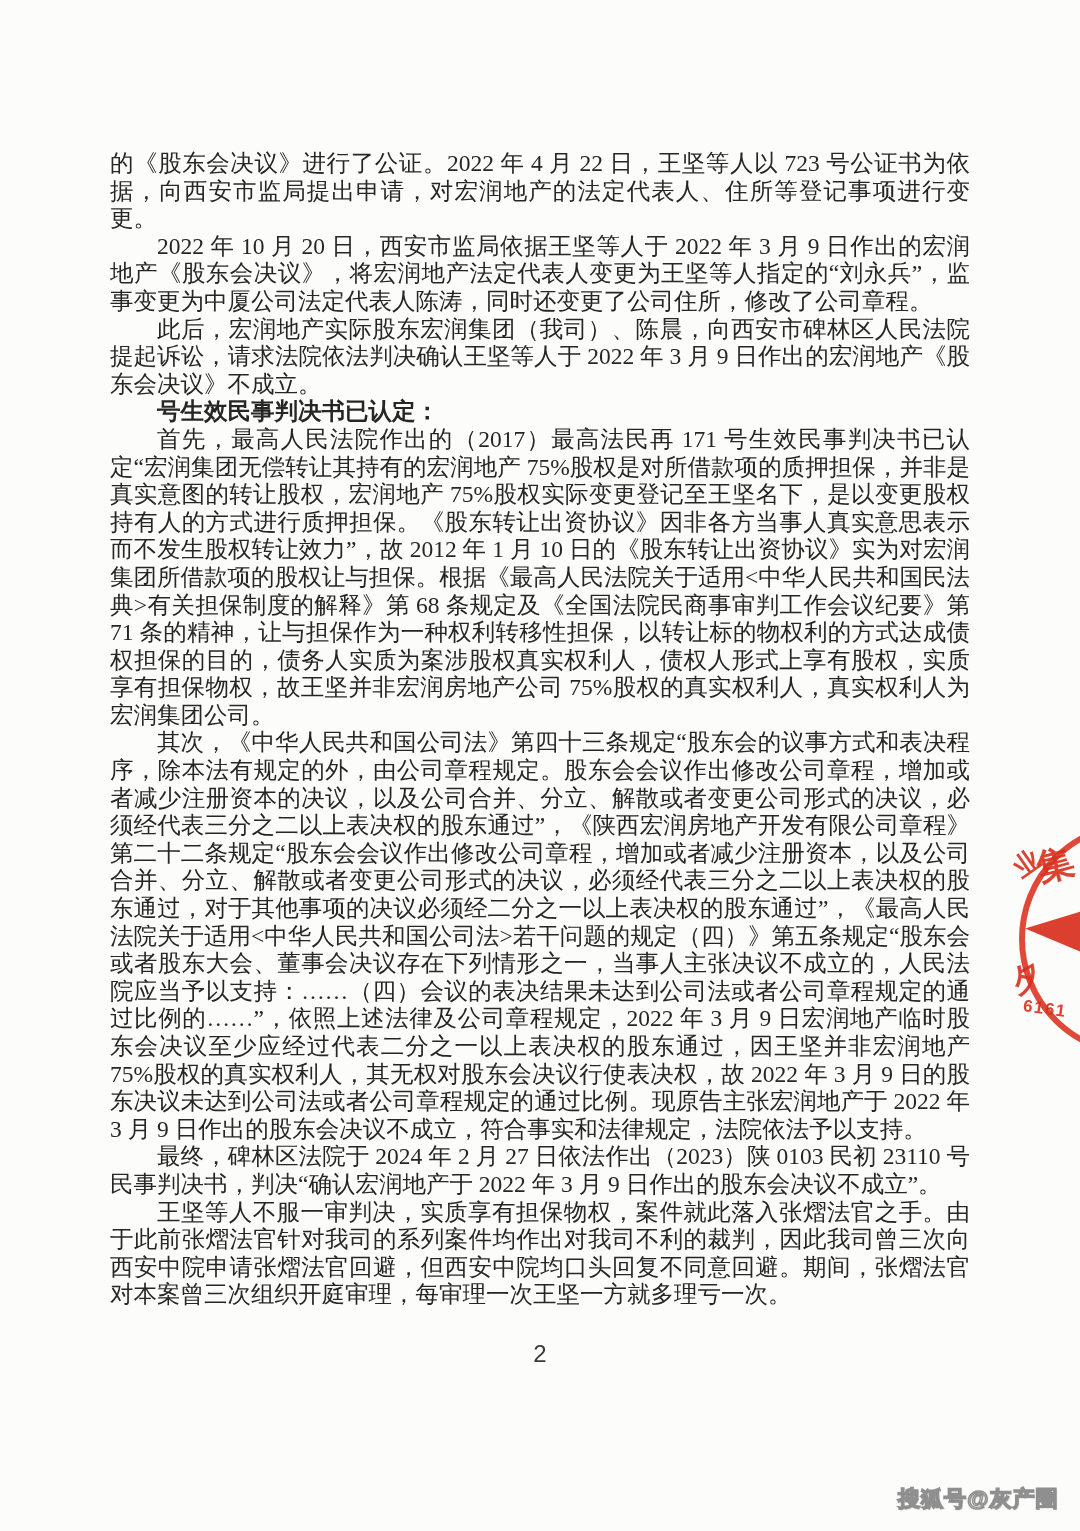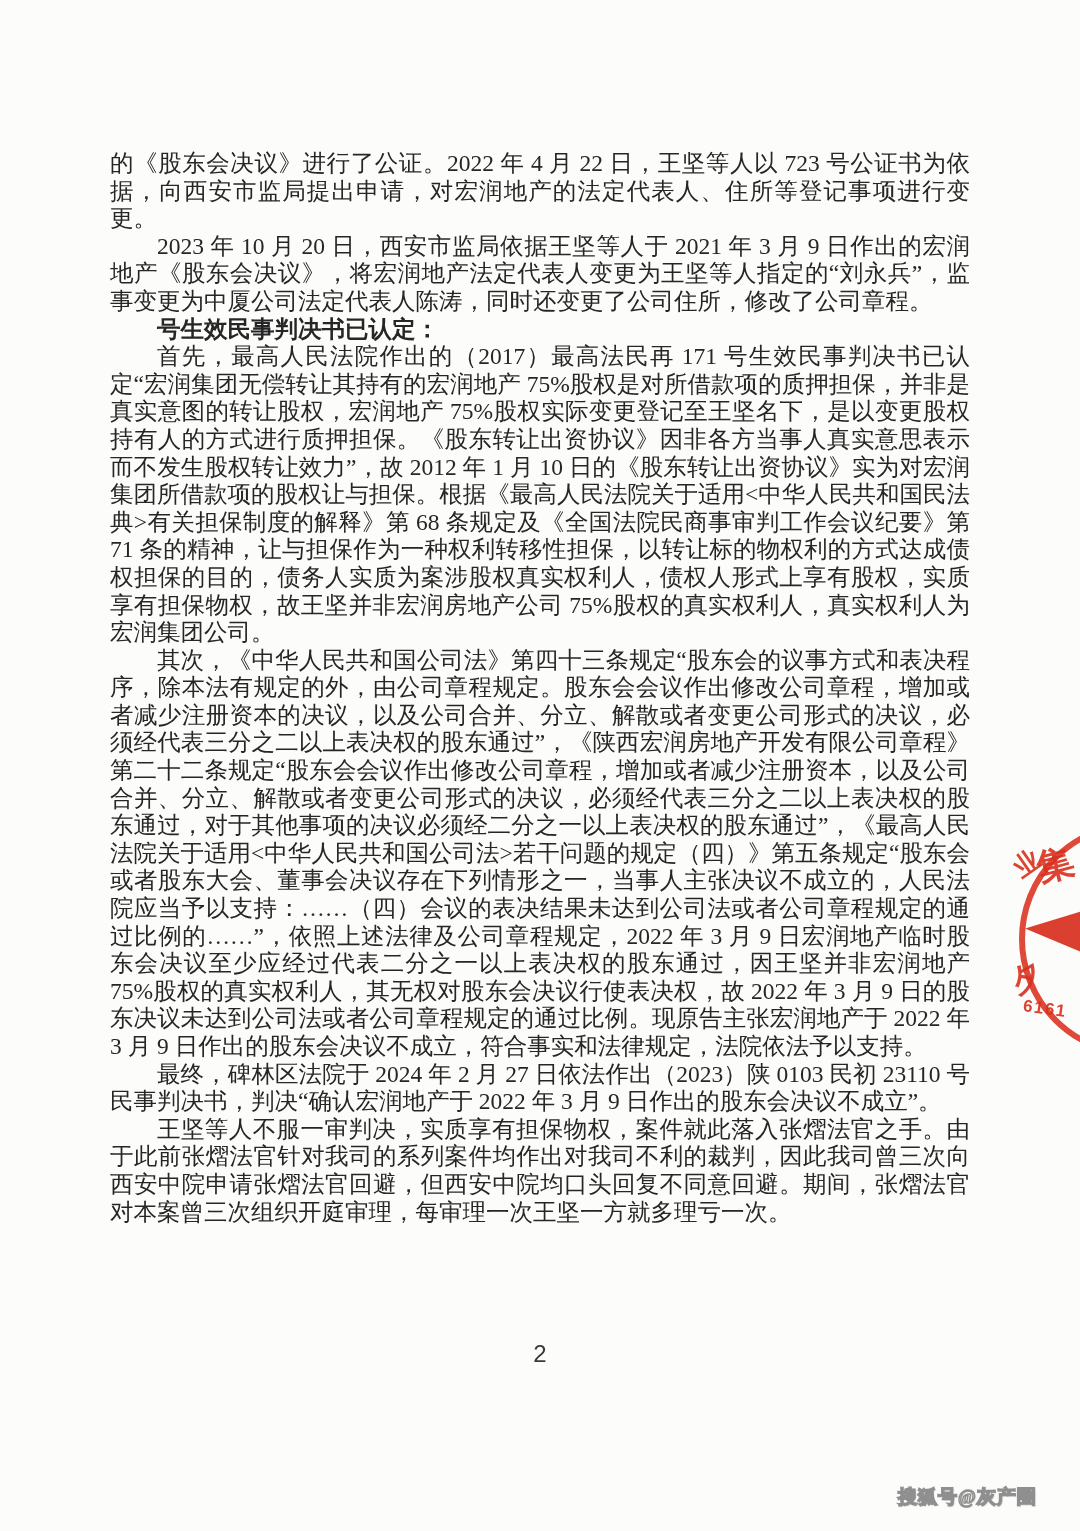--- a/index.html
+++ b/index.html
@@ -70,38 +70,39 @@
     text-align: center;
     font-size: 24px;
     color: #3a3a3a;
     font-family: "Liberation Sans", sans-serif;
   }
 
   .watermark {
     position: absolute;
     left: 898px;
     top: 1484px;
-    font-size: 19px;
+    font-size: 22px;
     font-weight: bold;
     letter-spacing: 1px;
     color: #eeeeec;
     -webkit-text-stroke: 1.4px #8f8f8f;
     text-shadow: 1px 1px 1px rgba(110,110,110,0.35);
-    font-family: Liberation Serif, serif;
+    font-family: Liberation Sans, sans-serif;
     white-space: nowrap;
   }
 </style>
 </head>
 <body>
 
 <div class="page">
 
   <div class="doc-body">
       <p class="para">的《股东会决议》进行了公证。2022 年 4 月 22 日，王坚等人以 723 号公证书为依据，向西安市监局提出申请，对宏润地产的法定代表人、住所等登记事项进行变更。</p>
-      <p class="para indent">2023 年 10 月 20 日，西安市监局依据王坚等人于 2021 年 3 月 9 日作出的宏润地产《股东会决议》，将宏润地产法定代表人变更为王坚等人指定的“刘永兵”，监事变更为中厦公司法定代表人陈涛，同时还变更了公司住所，修改了公司章程。</p>
+      <p class="para indent">2022 年 10 月 20 日，西安市监局依据王坚等人于 2022 年 3 月 9 日作出的宏润地产《股东会决议》，将宏润地产法定代表人变更为王坚等人指定的“刘永兵”，监事变更为中厦公司法定代表人陈涛，同时还变更了公司住所，修改了公司章程。</p>
+      <p class="para indent">此后，宏润地产实际股东宏润集团（我司）、陈晨，向西安市碑林区人民法院提起诉讼，请求法院依法判决确认王坚等人于 2022 年 3 月 9 日作出的宏润地产《股东会决议》不成立。</p>
       <p class="para indent bold">号生效民事判决书已认定：</p>
       <p class="para indent">首先，最高人民法院作出的（2017）最高法民再 171 号生效民事判决书已认定“宏润集团无偿转让其持有的宏润地产 75%股权是对所借款项的质押担保，并非是真实意图的转让股权，宏润地产 75%股权实际变更登记至王坚名下，是以变更股权持有人的方式进行质押担保。《股东转让出资协议》因非各方当事人真实意思表示而不发生股权转让效力”，故 2012 年 1 月 10 日的《股东转让出资协议》实为对宏润集团所借款项的股权让与担保。根据《最高人民法院关于适用&lt;中华人民共和国民法典&gt;有关担保制度的解释》第 68 条规定及《全国法院民商事审判工作会议纪要》第 71 条的精神，让与担保作为一种权利转移性担保，以转让标的物权利的方式达成债权担保的目的，债务人实质为案涉股权真实权利人，债权人形式上享有股权，实质享有担保物权，故王坚并非宏润房地产公司 75%股权的真实权利人，真实权利人为宏润集团公司。</p>
       <p class="para indent">其次，《中华人民共和国公司法》第四十三条规定“股东会的议事方式和表决程序，除本法有规定的外，由公司章程规定。股东会会议作出修改公司章程，增加或者减少注册资本的决议，以及公司合并、分立、解散或者变更公司形式的决议，必须经代表三分之二以上表决权的股东通过”，《陕西宏润房地产开发有限公司章程》第二十二条规定“股东会会议作出修改公司章程，增加或者减少注册资本，以及公司合并、分立、解散或者变更公司形式的决议，必须经代表三分之二以上表决权的股东通过，对于其他事项的决议必须经二分之一以上表决权的股东通过”，《最高人民法院关于适用&lt;中华人民共和国公司法&gt;若干问题的规定（四）》第五条规定“股东会或者股东大会、董事会决议存在下列情形之一，当事人主张决议不成立的，人民法院应当予以支持：……（四）会议的表决结果未达到公司法或者公司章程规定的通过比例的……”，依照上述法律及公司章程规定，2022 年 3 月 9 日宏润地产临时股东会决议至少应经过代表二分之一以上表决权的股东通过，因王坚并非宏润地产 75%股权的真实权利人，其无权对股东会决议行使表决权，故 2022 年 3 月 9 日的股东决议未达到公司法或者公司章程规定的通过比例。现原告主张宏润地产于 2022 年 3 月 9 日作出的股东会决议不成立，符合事实和法律规定，法院依法予以支持。</p>
       <p class="para indent">最终，碑林区法院于 2024 年 2 月 27 日依法作出（2023）陕 0103 民初 23110 号民事判决书，判决“确认宏润地产于 2022 年 3 月 9 日作出的股东会决议不成立”。</p>
       <p class="para indent">王坚等人不服一审判决，实质享有担保物权，案件就此落入张熠法官之手。由于此前张熠法官针对我司的系列案件均作出对我司不利的裁判，因此我司曾三次向西安中院申请张熠法官回避，但西安中院均口头回复不同意回避。期间，张熠法官对本案曾三次组织开庭审理，每审理一次王坚一方就多理亏一次。</p>
     </div>
 
   <div class="stamp">
     <div class="stamp-circle"></div>
     <svg class="stamp-star" width="216" height="216" viewBox="0 0 216 216">

